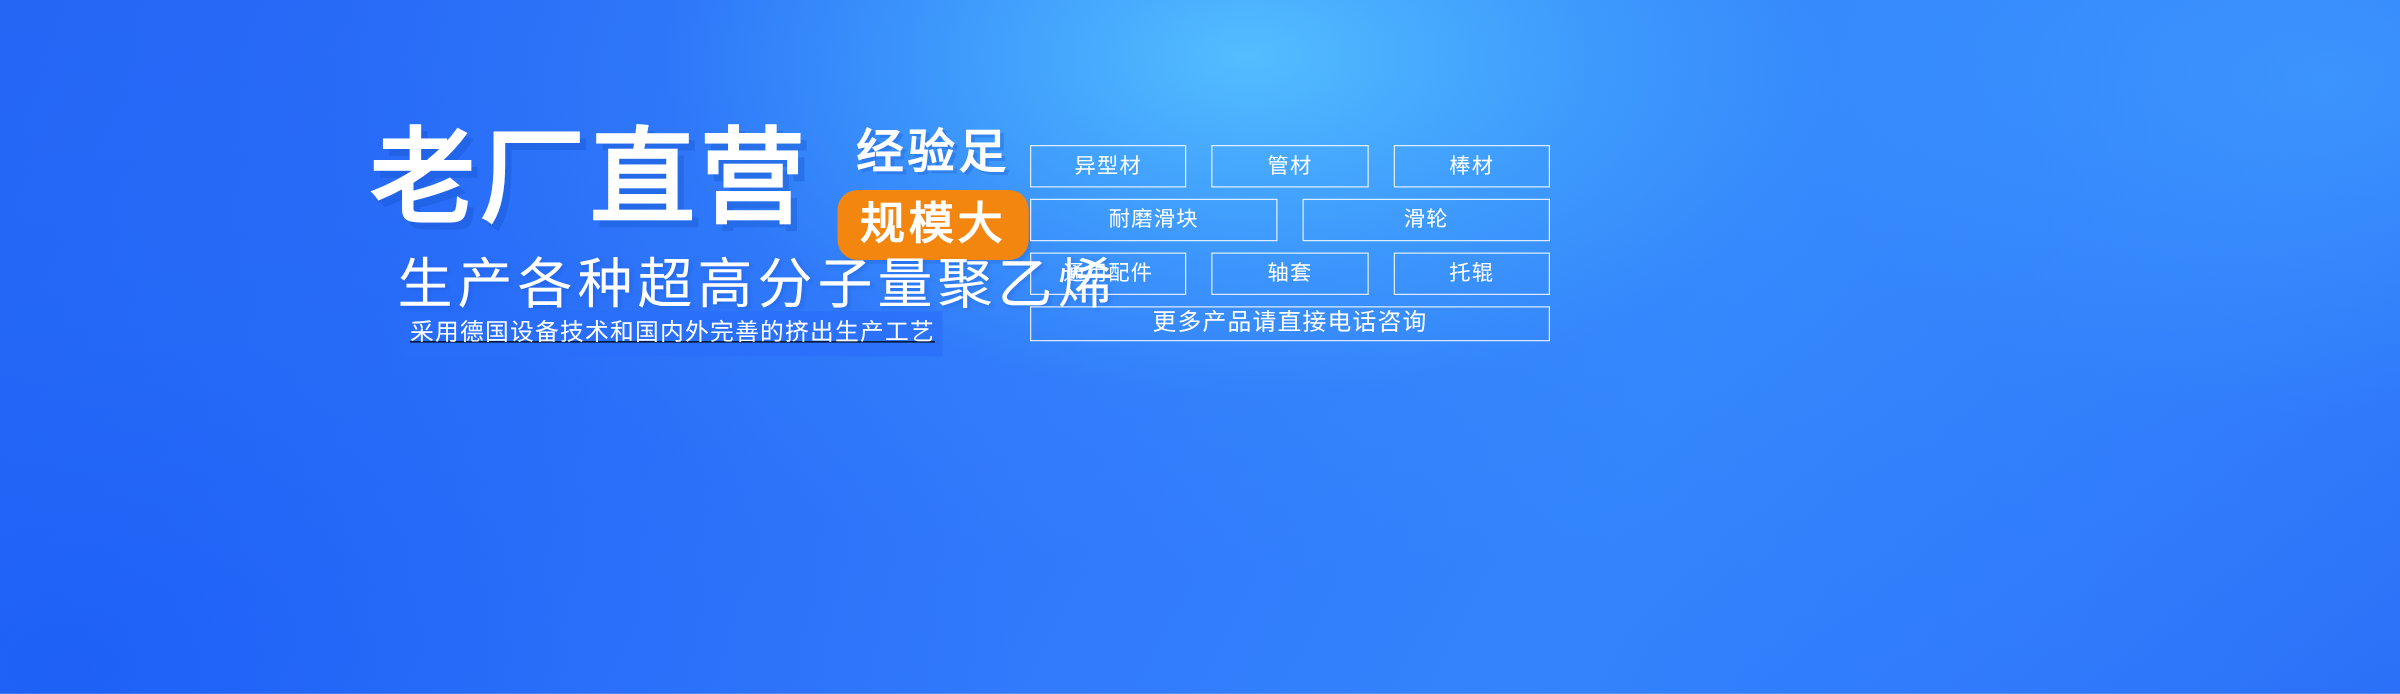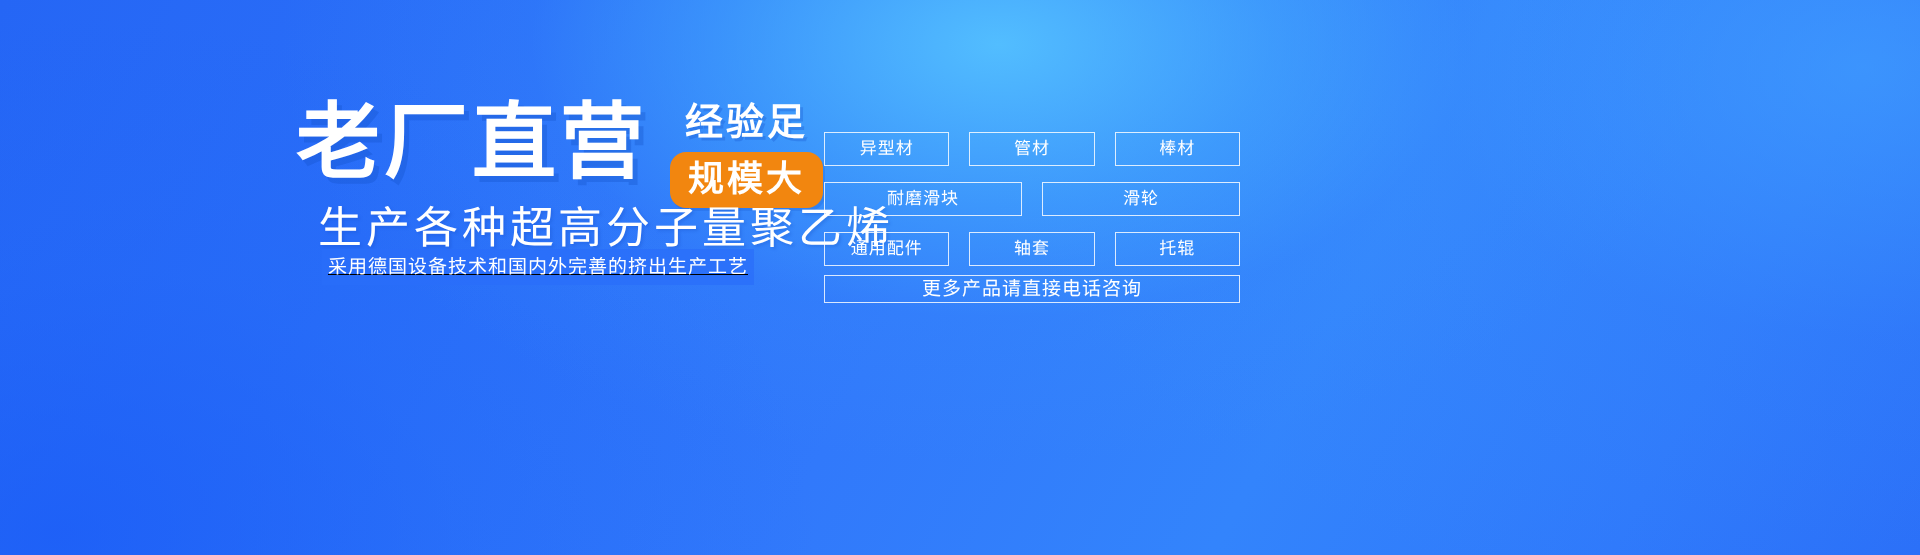--- a/index.html
+++ b/index.html
@@ -139,21 +139,20 @@
     position: absolute;
     left: 824px;
     top: 116px;
     width: 416px;
   }
 
   .chip-row {
     display: flex;
     gap: 20px;
     margin-bottom: 9px;
-    margin-top: 16px;
   }
 
   .chip {
     flex: 1 1 0;
     height: 34px;
     border: 1px solid rgba(255,255,255,0.82);
     display: flex;
     align-items: center;
     justify-content: center;
     background: transparent;

